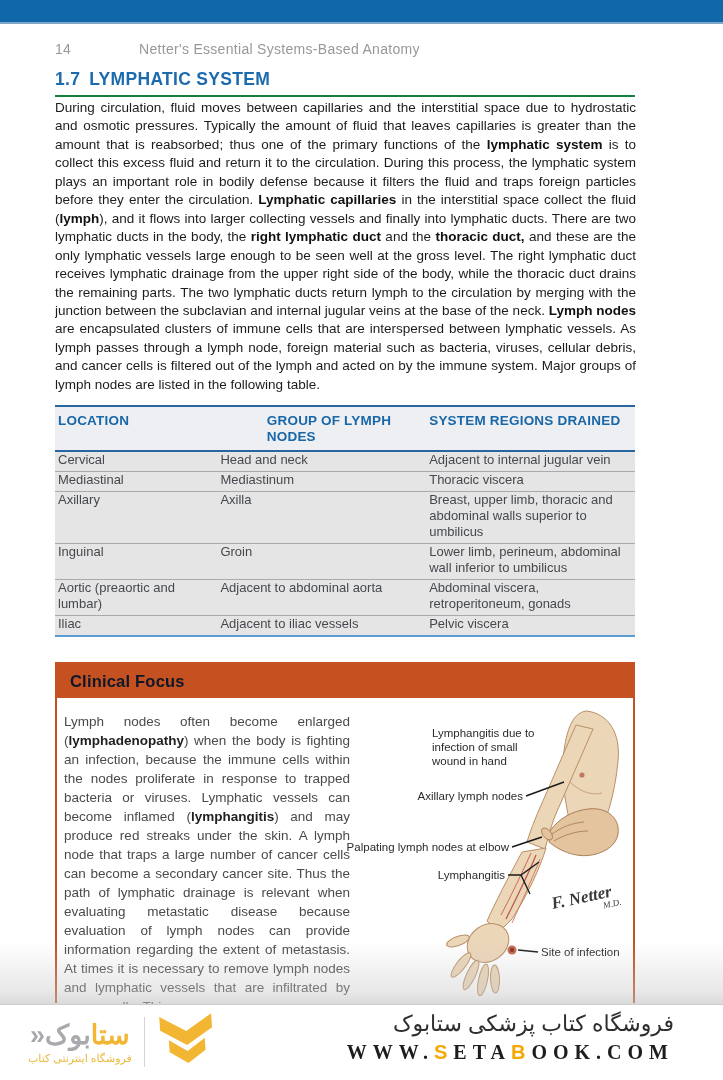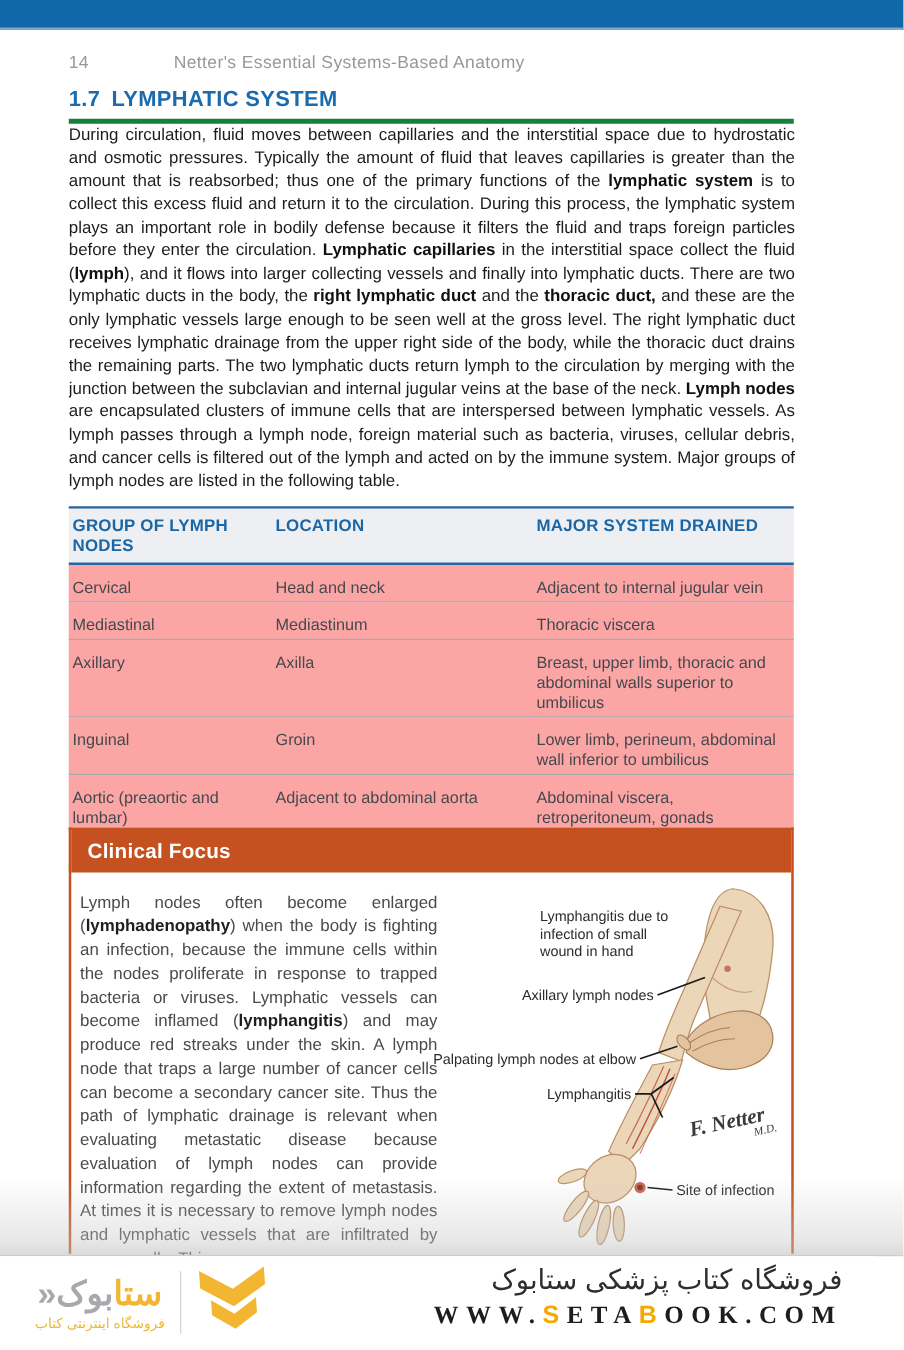--- a/index.html
+++ b/index.html
@@ -7,42 +7,42 @@
     position:relative;width:723px;height:1080px;background:#ffffff;overflow:hidden;
     font-family:"Liberation Sans",sans-serif;
   }
   
   .topbar{position:absolute;top:0;left:0;width:723px;height:22px;background:#1168A8;border-bottom:2px solid #7FA8CB;}
   
   .runhead{position:absolute;top:41px;left:55px;width:580px;color:#96989B;font-size:14px;letter-spacing:.3px;}
   .runhead .pgnum{display:inline-block;width:84px;}
   
   .sechead{position:absolute;top:69px;left:55px;width:580px;color:#1B6BAE;font-weight:bold;
-           font-size:17.5px;letter-spacing:.3px;padding-bottom:5px;border-bottom:4px solid #15803d;}
+           font-size:17.5px;letter-spacing:.3px;padding-bottom:5px;border-bottom:2px solid #15803d;}
   .sechead .num{margin-right:9px;}
   
   .intro{position:absolute;top:99px;left:55px;width:581px;height:300px;overflow:hidden;
          font-family:Liberation Sans, sans-serif;font-size:13.5px;line-height:18.45px;color:#1c1c1c;
          text-align:justify;}
   .intro b{font-weight:bold;color:#111;}
   
   .ltable{position:absolute;top:405px;left:55px;width:580px;border-top:2px solid #27669F;font-size:13px;}
   .thead{display:flex;background:#EDEFF2;color:#1A67A8;font-weight:bold;font-size:13.5px;
          line-height:16px;letter-spacing:.2px;border-bottom:2px solid #27669F;padding:6px 0 5px 0;}
-  .trow{display:flex;background:#fca5a5;border-bottom:1px solid #A6ABB0;padding:10px 0 3px 0;
+  .trow{display:flex;background:#e5e5e5;border-bottom:1px solid #A6ABB0;padding:0 0 3px 0;
         color:#45494E;line-height:16px;}
   .trow-last{border-bottom:2px solid #5D9BD3;}
   .tcell,.hcell{padding-left:3px;padding-right:16px;box-sizing:border-box;}
   .c0{width:28%;}
   .c1{width:36%;}
   .c2{width:36%;padding-right:4px;}
   
   .clinical{position:absolute;top:662px;left:55px;width:580px;height:341px;box-sizing:border-box;
             border:2px solid #C4511F;border-bottom:none;background:#ffffff;}
-  .clin-head{height:34px;line-height:34px;background:#C4511F;color:#ffffff;font-weight:bold;
+  .clin-head{height:34px;line-height:34px;background:#C4511F;color:#0f172a;font-weight:bold;
              font-size:16.5px;padding-left:13px;letter-spacing:.2px;}
   .clin-text{position:absolute;left:7px;top:48px;width:286px;height:292px;overflow:hidden;
              font-size:13.5px;line-height:19px;color:#4a4a4a;text-align:justify;}
   .clin-text b{color:#1f1f1f;}
   .illus{position:absolute;left:283px;top:39px;width:295px;height:300px;}
   .illus svg{display:block;}
   
   .scan-fade{position:absolute;left:0;top:941px;width:723px;height:63px;pointer-events:none;
              background:linear-gradient(to bottom,rgba(210,210,210,0) 0%,rgba(198,198,198,.40) 80%,rgba(188,188,188,.55) 100%);
              border-bottom:1px solid #cdcdcd;z-index:5;}
@@ -74,23 +74,23 @@
   </div>
 
   <div class="sechead">
     <span class="num">1.7</span><span>LYMPHATIC SYSTEM</span>
   </div>
 
   <div class="intro"><span>During circulation, fluid moves between capillaries and the interstitial space due to hydrostatic and osmotic pressures. Typically the amount of fluid that leaves capillaries is greater than the amount that is reabsorbed; thus one of the primary functions of the </span><b>lymphatic system</b><span> is to collect this excess fluid and return it to the circulation. During this process, the lymphatic system plays an important role in bodily defense because it filters the fluid and traps foreign particles before they enter the circulation. </span><b>Lymphatic capillaries</b><span> in the interstitial space collect the fluid (</span><b>lymph</b><span>), and it flows into larger collecting vessels and finally into lymphatic ducts. There are two lymphatic ducts in the body, the </span><b>right lymphatic duct</b><span> and the </span><b>thoracic duct,</b><span> and these are the only lymphatic vessels large enough to be seen well at the gross level. The right lymphatic duct receives lymphatic drainage from the upper right side of the body, while the thoracic duct drains the remaining parts. The two lymphatic ducts return lymph to the circulation by merging with the junction between the subclavian and internal jugular veins at the base of the neck. </span><b>Lymph nodes</b><span> are encapsulated clusters of immune cells that are interspersed between lymphatic vessels. As lymph passes through a lymph node, foreign material such as bacteria, viruses, cellular debris, and cancer cells is filtered out of the lymph and acted on by the immune system. Major groups of lymph nodes are listed in the following table.</span></div>
 
   <div class="ltable">
     <div class="thead">
+      <div class="hcell c1">LOCATION</div>
       <div class="hcell c0">GROUP OF LYMPH NODES</div>
-      <div class="hcell c1">LOCATION</div>
-      <div class="hcell c2">MAJOR SYSTEM DRAINED</div>
+      <div class="hcell c2">SYSTEM REGIONS DRAINED</div>
     </div>
     <div>
         <div class="trow">
           <div class="tcell c0">Cervical</div>
           <div class="tcell c2">Head and neck</div>
           <div class="tcell c1">Adjacent to internal jugular vein</div>
         </div>
         <div class="trow">
           <div class="tcell c0">Mediastinal</div>
           <div class="tcell c1">Mediastinum</div>

